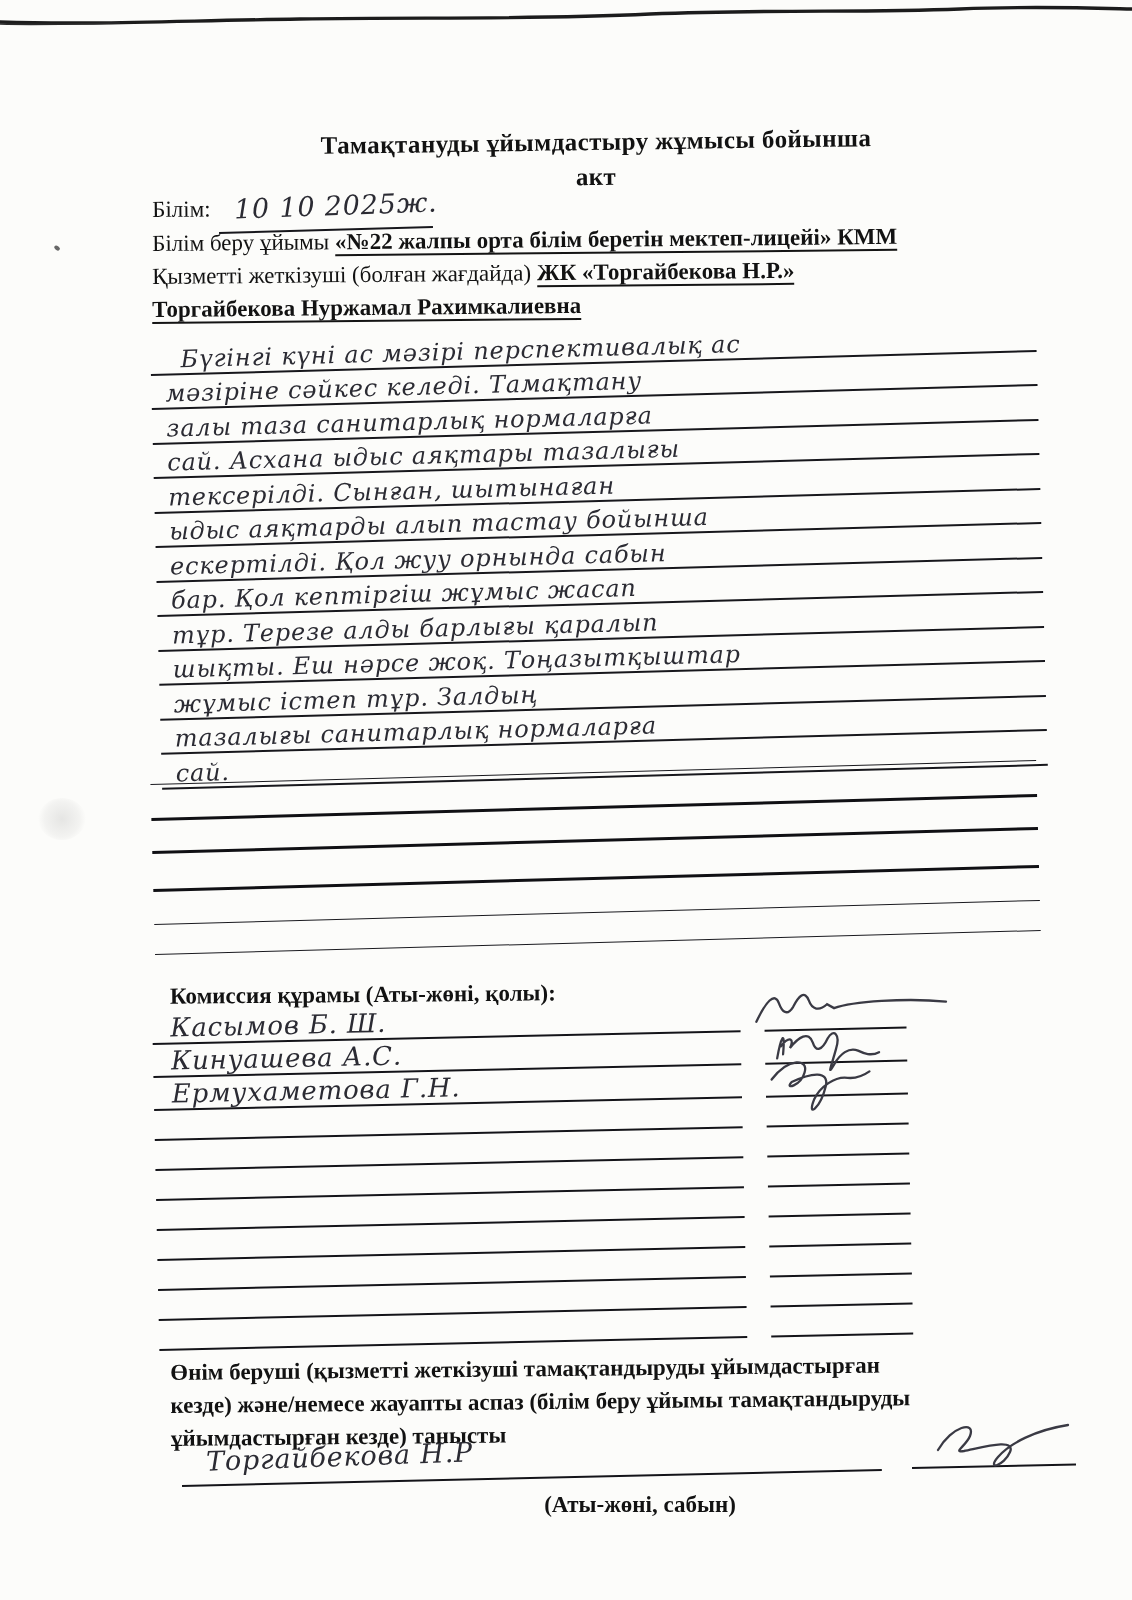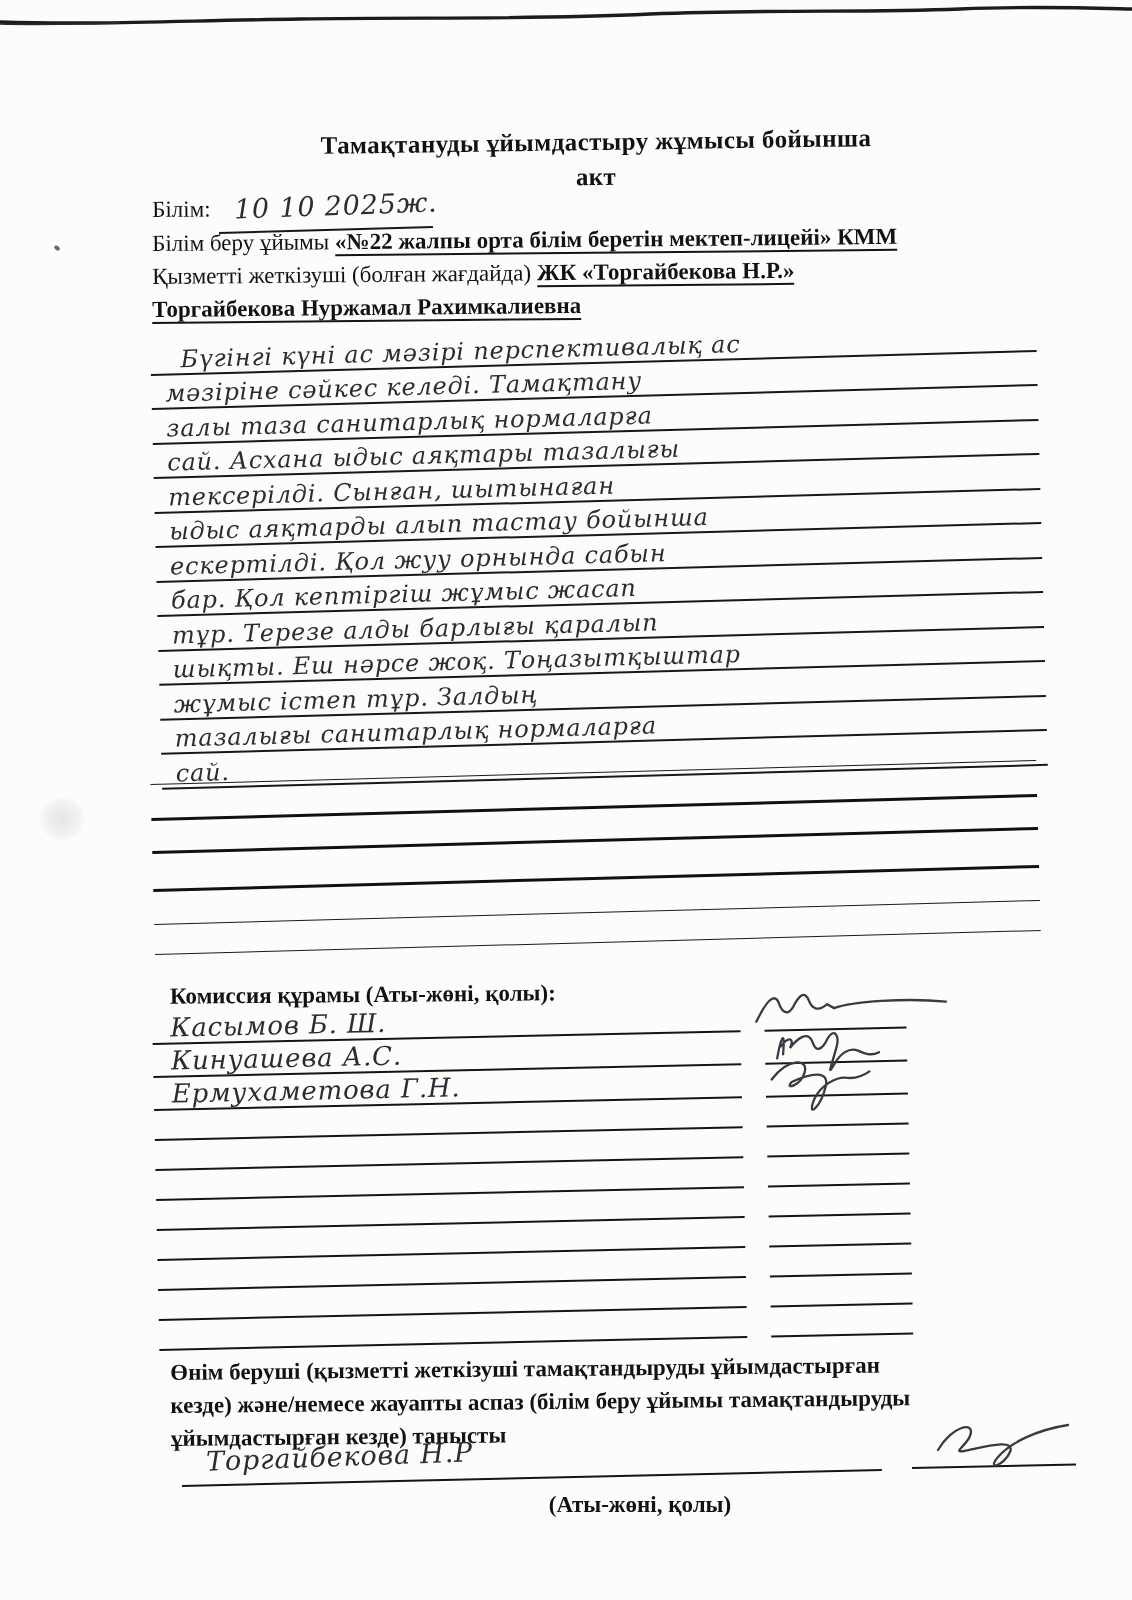--- a/index.html
+++ b/index.html
@@ -213,15 +213,15 @@
     <div>ұйымдастырған кезде) танысты</div>
   </div>
 
   <span class="hw signed-name">Торгайбекова Н.Р</span>
   <div class="sign-underline-long"></div>
   <div class="sign-underline-short"></div>
   <svg class="sig" style="left:922px;top:1408px;width:156px;height:62px" viewBox="0 0 156 62">
     <path d="M16 42 C 30 18, 54 12, 48 28 C 44 38, 30 45, 42 43 C 62 39, 94 30, 88 44 C 82 58, 64 63, 76 49 C 88 35, 114 22, 146 17"></path>
   </svg>
 
-  <div class="caption printed">(Аты-жөні, қолы)</div>
+  <div class="caption printed">(Аты-жөні, сабын)</div>
 
 </div>
 
 </body></html>

